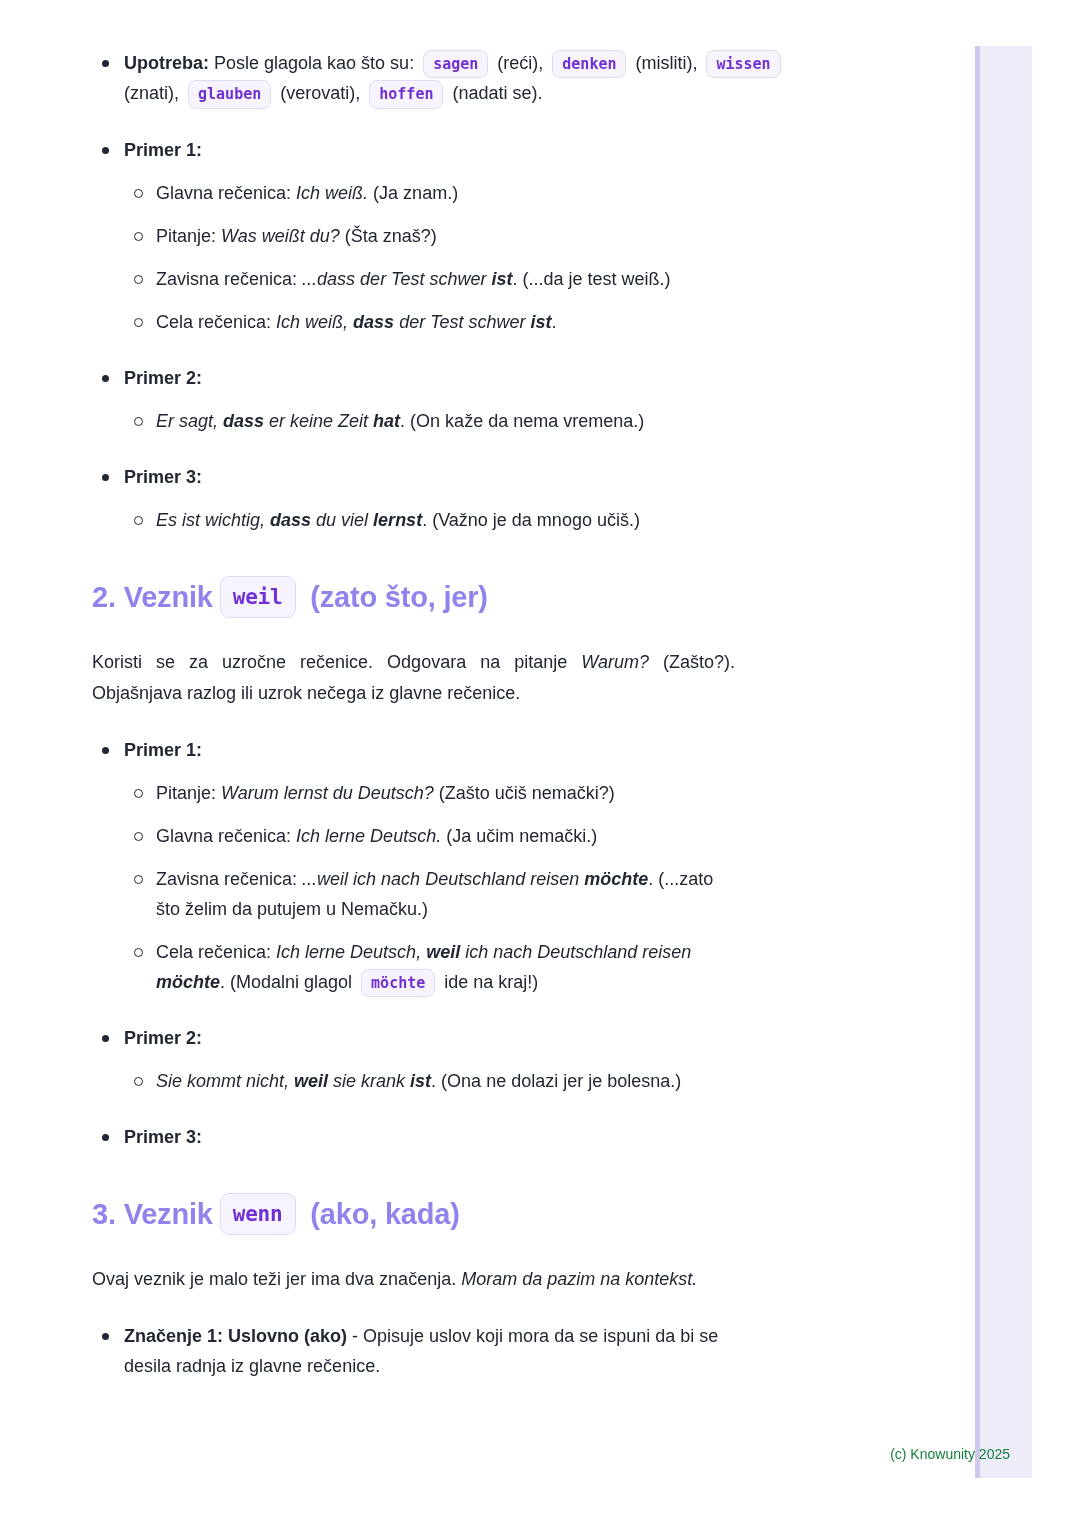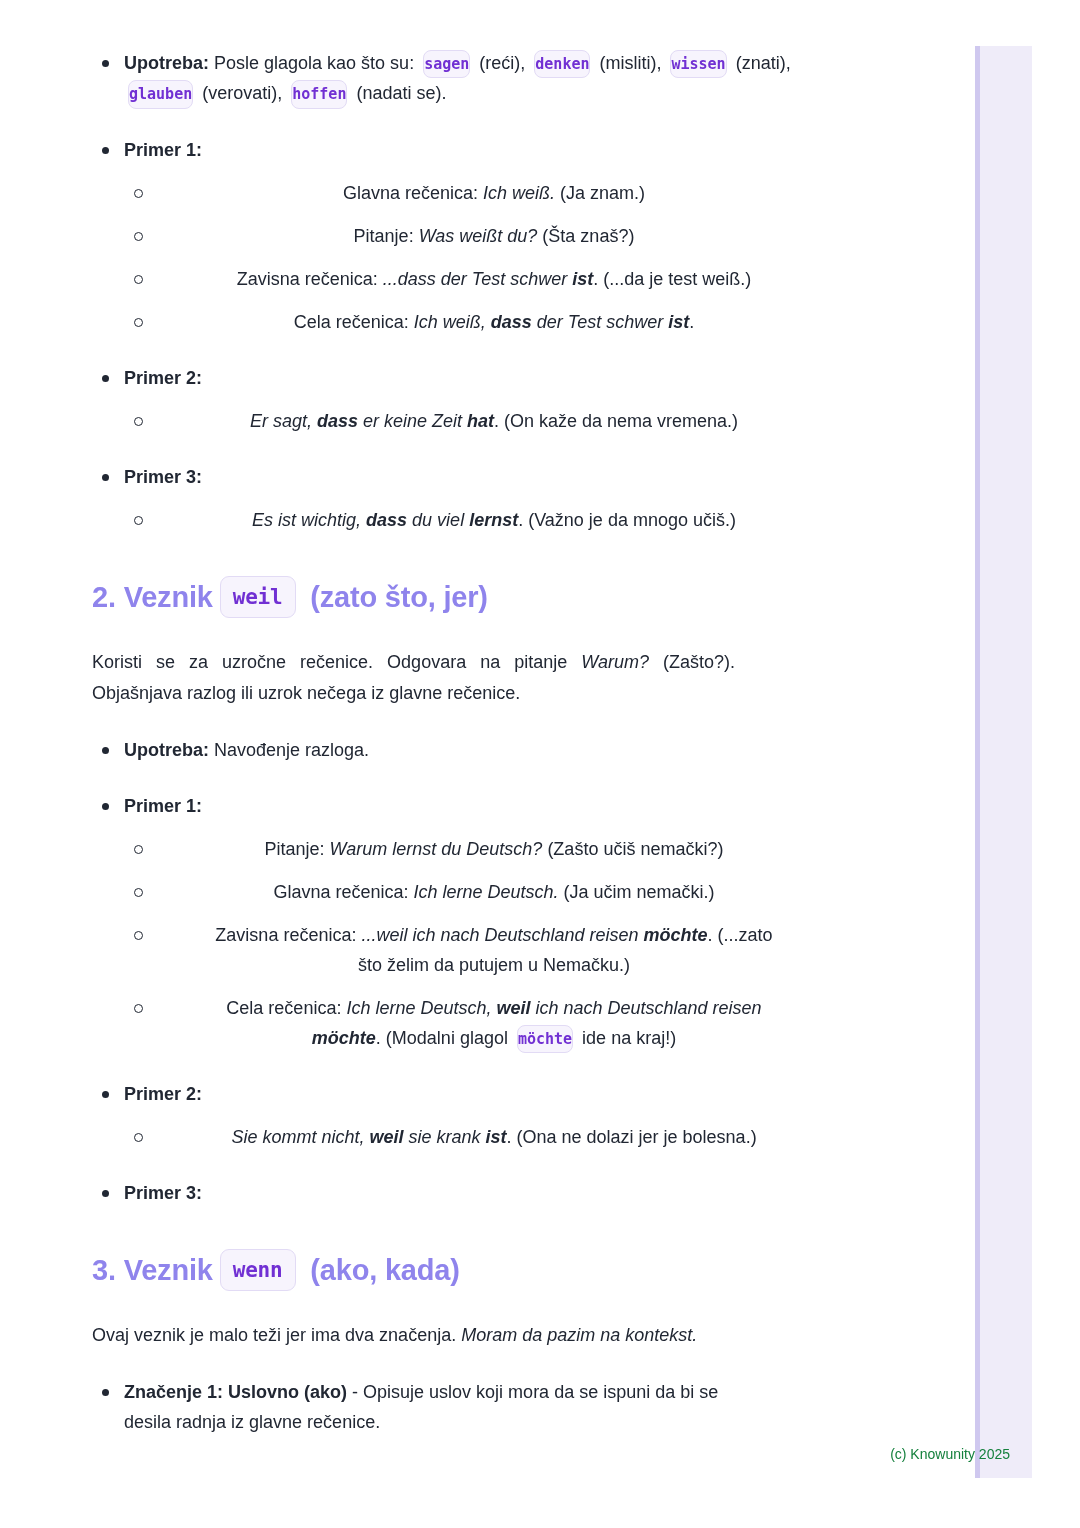--- a/index.html
+++ b/index.html
@@ -5,32 +5,32 @@
   html,body{margin:0;padding:0;}
   body{
     width:1080px;height:1528px;position:relative;overflow:hidden;
     background:#ffffff;color:#212733;
     font-family:"Liberation Sans", sans-serif;
   }
   .content{position:absolute;left:92px;top:48px;width:740px;}
   .li1{position:relative;padding-left:32px;margin:26px 0 13px;font-size:18px;line-height:30px;}
   .li1:first-child{margin-top:0;}
   .marker1{position:absolute;left:10px;top:12px;width:7px;height:7px;border-radius:50%;background:#212733;}
-  .li2{position:relative;margin:0 0 13px 32px;padding-left:32px;font-size:18px;line-height:30px;text-align:center;}
+  .li2{position:relative;margin:0 0 13px 32px;padding-left:32px;font-size:18px;line-height:30px;}
   .marker2{position:absolute;left:10px;top:11px;width:9px;height:9px;border-radius:50%;
     border:1.7px solid #212733;box-sizing:border-box;background:#fff;}
   .h2{margin:40px 0 26px;font-size:29px;line-height:44px;font-weight:700;color:#8F84EC;letter-spacing:-0.2px;}
   .p{margin:0 0 26px;font-size:18px;line-height:31px;}
   .b{font-weight:700;margin-top:13px;}
   .i{font-style:italic;}
   .j{word-spacing:9px;margin-top:45px;}
   .code{
     font-family:"DejaVu Sans Mono", monospace;font-weight:700;font-style:normal;
     color:#7130d3;background:#f7f4fd;border:1px solid #e2dbf5;border-radius:8px;
-    padding:3px 0;font-size:15px;margin:0 4px;white-space:nowrap;display:inline-block;line-height:1.35;
+    padding:3px 9px;font-size:15px;margin:0 4px;white-space:nowrap;display:inline-block;line-height:1.35;
   }
   .h2 .code{font-size:21px;padding:6px 12px;border-radius:9px;position:relative;top:-3px;margin:0 7px;}
   .side-bar{
     position:absolute;top:46px;right:48px;width:57px;height:1432px;box-sizing:border-box;
     background:#efecf9;border-left:5px solid #cfc8ef;
   }
   .footer{position:absolute;right:70px;bottom:66px;font-size:14px;color:#15803d;z-index:2;}
 </style>
 </head>
 <body>
@@ -41,21 +41,20 @@
     <div class="li2"><span class="marker2"></span><span>Glavna rečenica: </span><span class="i">Ich weiß.</span><span> (Ja znam.)</span></div>
     <div class="li2"><span class="marker2"></span><span>Pitanje: </span><span class="i">Was weißt du?</span><span> (Šta znaš?)</span></div>
     <div class="li2"><span class="marker2"></span><span>Zavisna rečenica: </span><span class="i">...dass der Test schwer </span><span class="b i">ist</span><span>. (...da je test weiß.)</span></div>
     <div class="li2"><span class="marker2"></span><span>Cela rečenica: </span><span class="i">Ich weiß, </span><span class="b i">dass</span><span class="i"> der Test schwer </span><span class="b i">ist</span><span>.</span></div>
     <div class="li1"><span class="marker1"></span><span class="b">Primer 2:</span></div>
     <div class="li2"><span class="marker2"></span><span class="i">Er sagt, </span><span class="b i">dass</span><span class="i"> er keine Zeit </span><span class="b i">hat</span><span>. (On kaže da nema vremena.)</span></div>
     <div class="li1"><span class="marker1"></span><span class="b">Primer 3:</span></div>
     <div class="li2"><span class="marker2"></span><span class="i">Es ist wichtig, </span><span class="b i">dass</span><span class="i"> du viel </span><span class="b i">lernst</span><span>. (Važno je da mnogo učiš.)</span></div>
     <div class="h2"><span>2. Veznik</span><span class="code">weil</span><span> (zato što, jer)</span></div>
     <div class="p"><span class="j">Koristi se za uzročne rečenice. Odgovara na pitanje </span><span class="i j">Warum?</span><span class="j"> (Zašto?).</span><br><span>Objašnjava razlog ili uzrok nečega iz glavne rečenice.</span></div>
-    <div class="li1"><span class="marker1"></span><span class="b">Upotreba:</span><span> Navođenje razloga.</span></div>
     <div class="li1"><span class="marker1"></span><span class="b">Primer 1:</span></div>
     <div class="li2"><span class="marker2"></span><span>Pitanje: </span><span class="i">Warum lernst du Deutsch?</span><span> (Zašto učiš nemački?)</span></div>
     <div class="li2"><span class="marker2"></span><span>Glavna rečenica: </span><span class="i">Ich lerne Deutsch.</span><span> (Ja učim nemački.)</span></div>
     <div class="li2"><span class="marker2"></span><span>Zavisna rečenica: </span><span class="i">...weil ich nach Deutschland reisen </span><span class="b i">möchte</span><span>. (...zato</span><br><span>što želim da putujem u Nemačku.)</span></div>
     <div class="li2"><span class="marker2"></span><span>Cela rečenica: </span><span class="i">Ich lerne Deutsch, </span><span class="b i">weil</span><span class="i"> ich nach Deutschland reisen</span><br><span class="b i">möchte</span><span>. (Modalni glagol </span><span class="code">möchte</span><span> ide na kraj!)</span></div>
     <div class="li1"><span class="marker1"></span><span class="b">Primer 2:</span></div>
     <div class="li2"><span class="marker2"></span><span class="i">Sie kommt nicht, </span><span class="b i">weil</span><span class="i"> sie krank </span><span class="b i">ist</span><span>. (Ona ne dolazi jer je bolesna.)</span></div>
     <div class="li1"><span class="marker1"></span><span class="b">Primer 3:</span></div>
     <div class="h2"><span>3. Veznik</span><span class="code">wenn</span><span> (ako, kada)</span></div>
     <div class="p"><span>Ovaj veznik je malo teži jer ima dva značenja. </span><span class="i">Moram da pazim na kontekst.</span></div>

